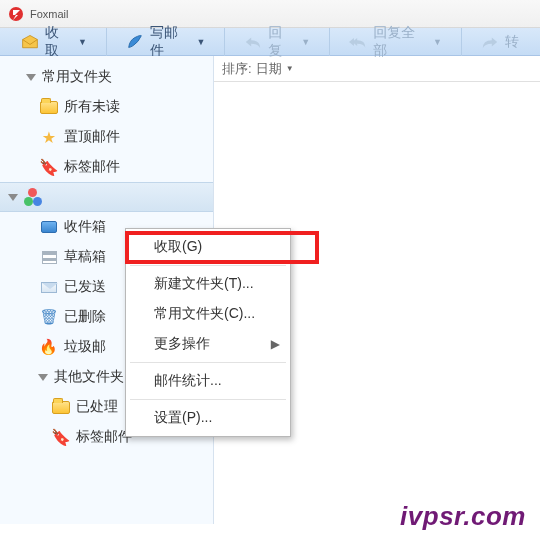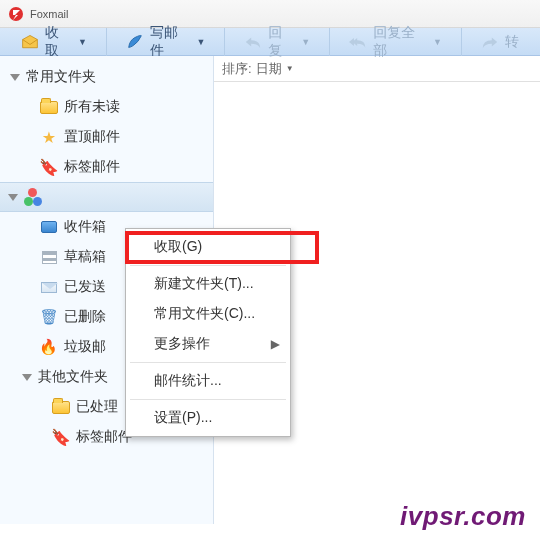--- a/index.html
+++ b/index.html
@@ -8,21 +8,21 @@
 .titlebar .appicon { width:16px; height:16px; }
 .titlebar .apptitle { font-size:11px; color:#555; }
 .toolbar { height:28px; background:linear-gradient(#d8e8fa,#c5dcf5); border-bottom:1px solid #a8c4e6; display:flex; align-items:center; padding:0 10px; gap:6px; }
 .tbtn { display:flex; align-items:center; height:32px; padding:0 10px; border:1px solid transparent; border-radius:3px; font-size:14px; color:#3b5577; gap:6px; cursor:pointer; }
 .tbtn.disabled { color:#9ab0c8; }
 .tbtn .dd { font-size:9px; margin-left:2px; }
 .sep { width:1px; height:28px; background:#b4cde8; margin:0 2px; }
 .main { display:flex; height:468px; }
 .sidebar { width:214px; background:#f5faff; border-right:1px solid #d6e2ef; padding-top:6px; }
 .tree-item { display:flex; align-items:center; height:30px; gap:6px; font-size:14px; color:#333; cursor:pointer; padding-left:0; }
-.tree-item.lvl0 { padding-left:10px; font-size:14px; }
+.tree-item.lvl0 { padding-left:10px; font-size:14px;margin-left:16px; }
 .tree-item.lvl1 { padding-left:40px; }
 .tree-item.account { padding-left:8px; background:linear-gradient(#e4eff9,#d3e4f3); border-top:1px solid #c1d6ea; border-bottom:1px solid #c1d6ea; }
 .twist { width:0; height:0; border-left:5px solid transparent; border-right:5px solid transparent; border-top:7px solid #8a8a8a; }
 .ficon { width:18px; height:16px; display:flex; align-items:center; justify-content:center; }
 .folder-y { width:18px; height:13px; background:linear-gradient(#ffe28a,#fcc436); border:1px solid #d8a020; border-radius:2px; position:relative; }
 .folder-y::before { content:""; position:absolute; top:-4px; left:0; width:8px; height:4px; background:#fcd458; border:1px solid #d8a020; border-bottom:none; border-radius:2px 2px 0 0; }
 .star { color:#f5b942; font-size:16px; }
 .bkm { color:#e0a830; font-size:16px; }
 .inbox { width:16px; height:12px; background:linear-gradient(#6fb3f0,#3a86d0); border:1px solid #2d6db0; border-radius:2px; }
 .draft { width:15px; height:13px; background:#fff; border:1px solid #a8b4c0; box-shadow:inset 0 3px 0 #a8b4c0, inset 0 6px 0 #fff, inset 0 9px 0 #a8b4c0; }

